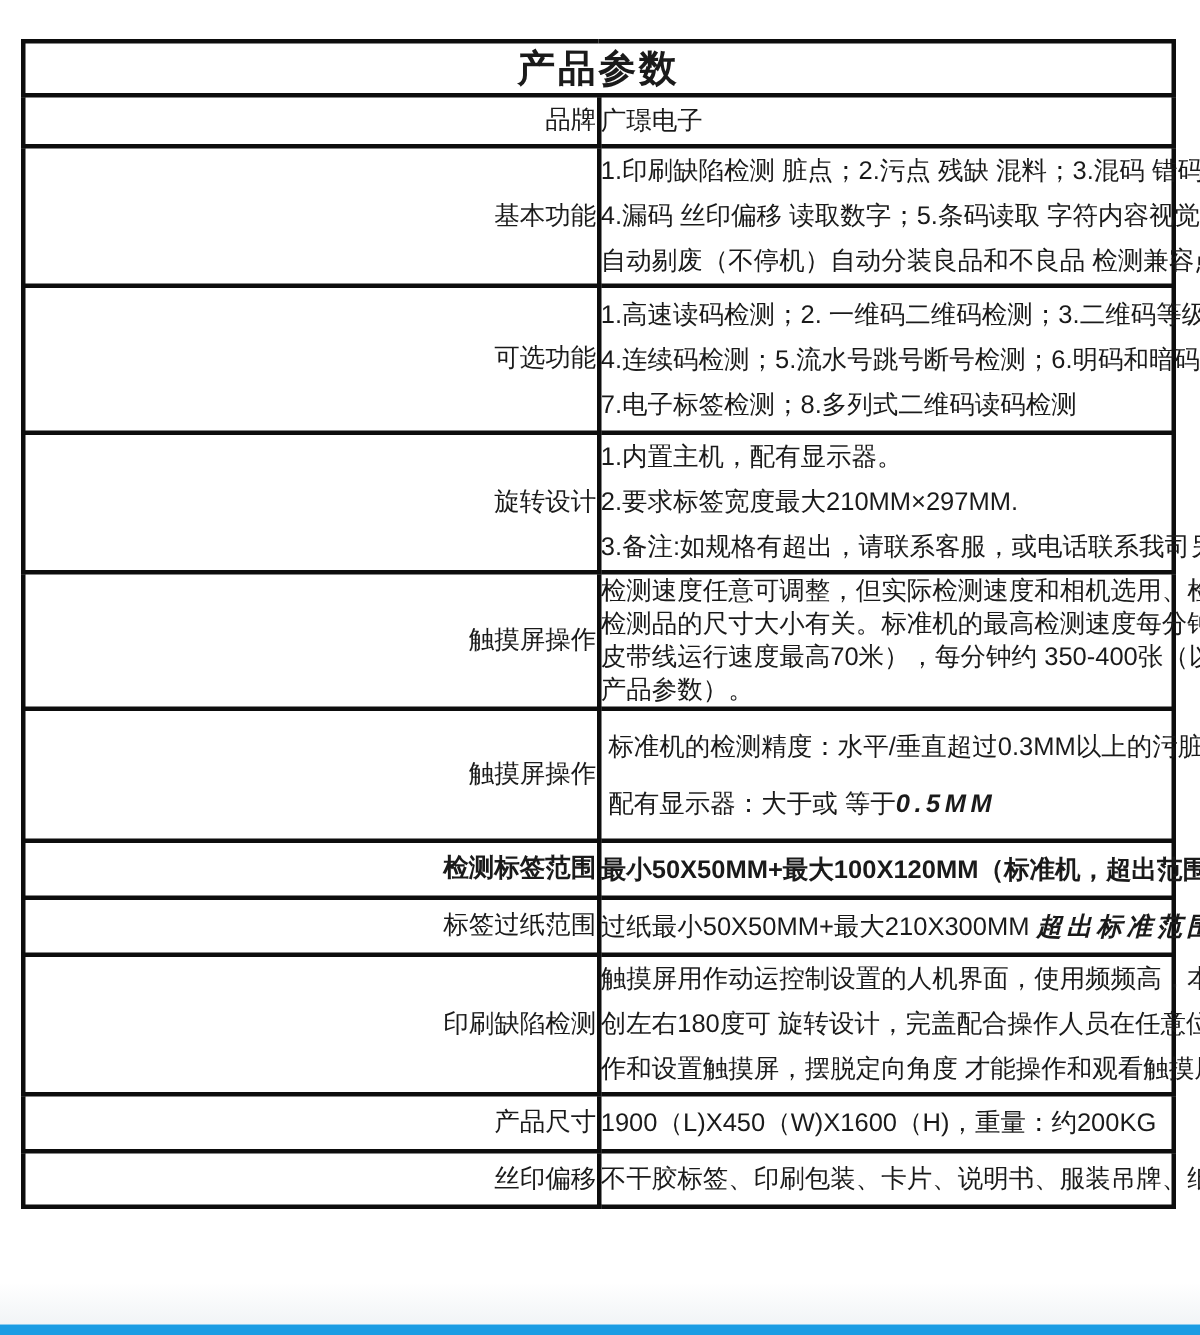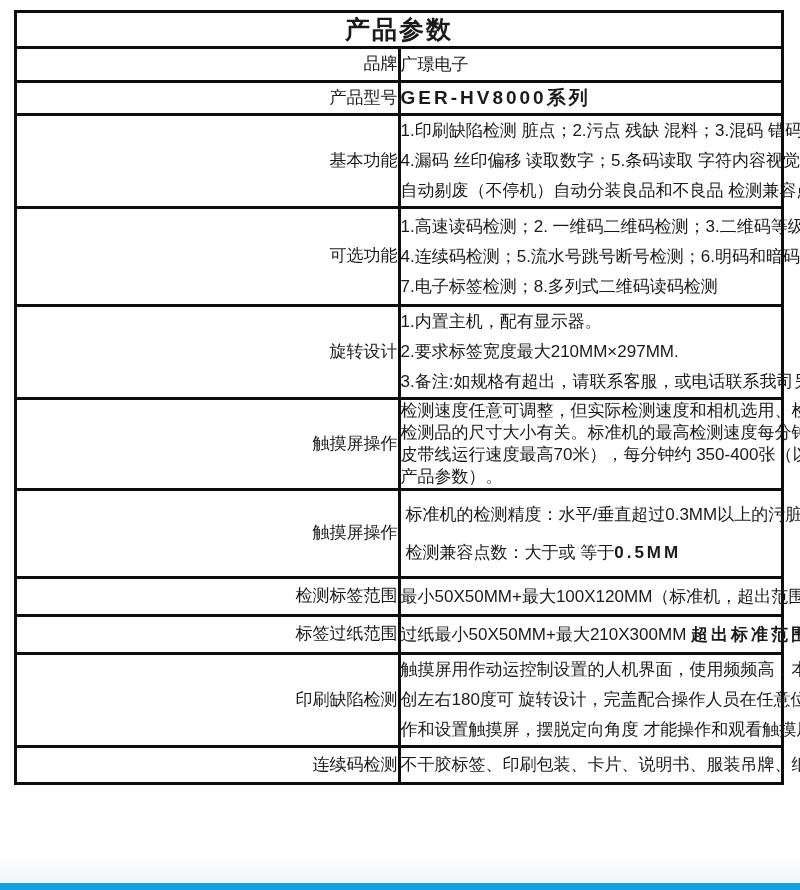--- a/index.html
+++ b/index.html
@@ -14,21 +14,21 @@
   }
   .canvas {
     position: relative;
     width: 800px;
     height: 890px;
     background: #ffffff;
   }
   table.spec {
     position: absolute;
     left: 14px;
-    top: 10px;
+    top: 26px;
     width: 770px;
     border-collapse: collapse;
     table-layout: fixed;
   }
   table.spec td, table.spec th {
     border: 3px solid #0d0d0d;
     padding: 0;
     vertical-align: middle;
   }
   th.header-cell {
@@ -47,21 +47,21 @@
   }
   td.value {
     font-size: 17px;
     padding: 4px 4px 4px 7px;
   }
   td.value .line { line-height: 30px; white-space: nowrap; }
   td.value.tight .line { line-height: 22px; }
   td.value.loose .line { line-height: 38px; padding-left: 5px; }
   td.value.model { font-size: 19px; font-weight: 700; letter-spacing: 3px; }
   td.value .bold { font-weight: 700; }
-  td.value .spaced { letter-spacing: 3px; }
+  td.value .spaced { letter-spacing: 3px; font-style: italic; }
   .footer-fade {
     position: absolute;
     left: 0; bottom: 7px;
     width: 800px; height: 28px;
     background: linear-gradient(to bottom, rgba(255,255,255,0), #f1f4f6);
   }
   .footer-bar {
     position: absolute;
     left: 0; bottom: 0;
     width: 800px; height: 7px;
@@ -75,26 +75,20 @@
     <thead>
       <tr>
         <th class="header-cell" colspan="2">产品参数</th>
       </tr>
     </thead>
     <tbody id="spec-body">
         <tr style="height: 34px;">
           <td class="label">品牌</td>
           <td class="value">
             <div class="line"><span>广璟电子</span></div>
-          </td>
-        </tr>
-        <tr style="height: 33px;">
-          <td class="label">产品型号</td>
-          <td class="value model">
-            <div class="line"><span>GER-HV8000系列</span></div>
           </td>
         </tr>
         <tr style="height: 92px;">
           <td class="label">基本功能</td>
           <td class="value">
             <div class="line"><span>1.印刷缺陷检测 脏点；2.污点 残缺 混料；3.混码 错码；</span></div>
             <div class="line"><span>4.漏码 丝印偏移 读取数字；5.条码读取 字符内容视觉检测</span></div>
             <div class="line"><span>自动剔废（不停机）自动分装良品和不良品 检测兼容点数</span></div>
           </td>
         </tr>
@@ -120,45 +114,51 @@
             <div class="line"><span>检测速度任意可调整，但实际检测速度和相机选用、检测的内容和</span></div>
             <div class="line"><span>检测品的尺寸大小有关。标准机的最高检测速度每分钟40米（检测</span></div>
             <div class="line"><span>皮带线运行速度最高70米），每分钟约 350-400张（以60X60MM</span></div>
             <div class="line"><span>产品参数）。</span></div>
           </td>
         </tr>
         <tr style="height: 88px;">
           <td class="label">触摸屏操作</td>
           <td class="value loose">
             <div class="line"><span>标准机的检测精度：水平/垂直超过0.3MM以上的污脏缺损不良。</span></div>
-            <div class="line"><span>检测兼容点数：大于或 等于</span><span class="bold spaced">0.5MM</span></div>
+            <div class="line"><span>配有显示器：大于或 等于</span><span class="bold spaced">0.5MM</span></div>
           </td>
         </tr>
-        <tr style="height: 38px;">
+        <tr style="height: 38px; font-weight: bold;">
           <td class="label">检测标签范围</td>
           <td class="value">
             <div class="line"><span>最小50X50MM+最大100X120MM（标准机，超出范围需定制）。</span></div>
           </td>
         </tr>
         <tr style="height: 38px;">
           <td class="label">标签过纸范围</td>
           <td class="value">
             <div class="line"><span>过纸最小50X50MM+最大210X300MM </span><span class="bold spaced">超出标准范围可定制</span></div>
           </td>
         </tr>
         <tr style="height: 92px;">
           <td class="label">印刷缺陷检测</td>
           <td class="value">
             <div class="line"><span>触摸屏用作动运控制设置的人机界面，使用频频高，本公司折触摸屏独</span></div>
             <div class="line"><span>创左右180度可 旋转设计，完盖配合操作人员在任意位置都可方便的操</span></div>
             <div class="line"><span>作和设置触摸屏，摆脱定向角度 才能操作和观看触摸屏的不便</span></div>
           </td>
         </tr>
+        <tr style="height: 38px;">
+          <td class="label">产品尺寸</td>
+          <td class="value">
+            <div class="line"><span>1900（L)X450（W)X1600（H)，重量：约200KG</span></div>
+          </td>
+        </tr>
         <tr style="height: 37px;">
-          <td class="label">连续码检测</td>
+          <td class="label">丝印偏移</td>
           <td class="value">
             <div class="line"><span>不干胶标签、印刷包装、卡片、说明书、服装吊牌、纸卡、电池彩卡</span></div>
           </td>
         </tr>
       </tbody>
   </table>
 
   <div class="footer-fade"></div>
   <div class="footer-bar" style="background: rgb(27, 156, 227);"></div>
 </div>

